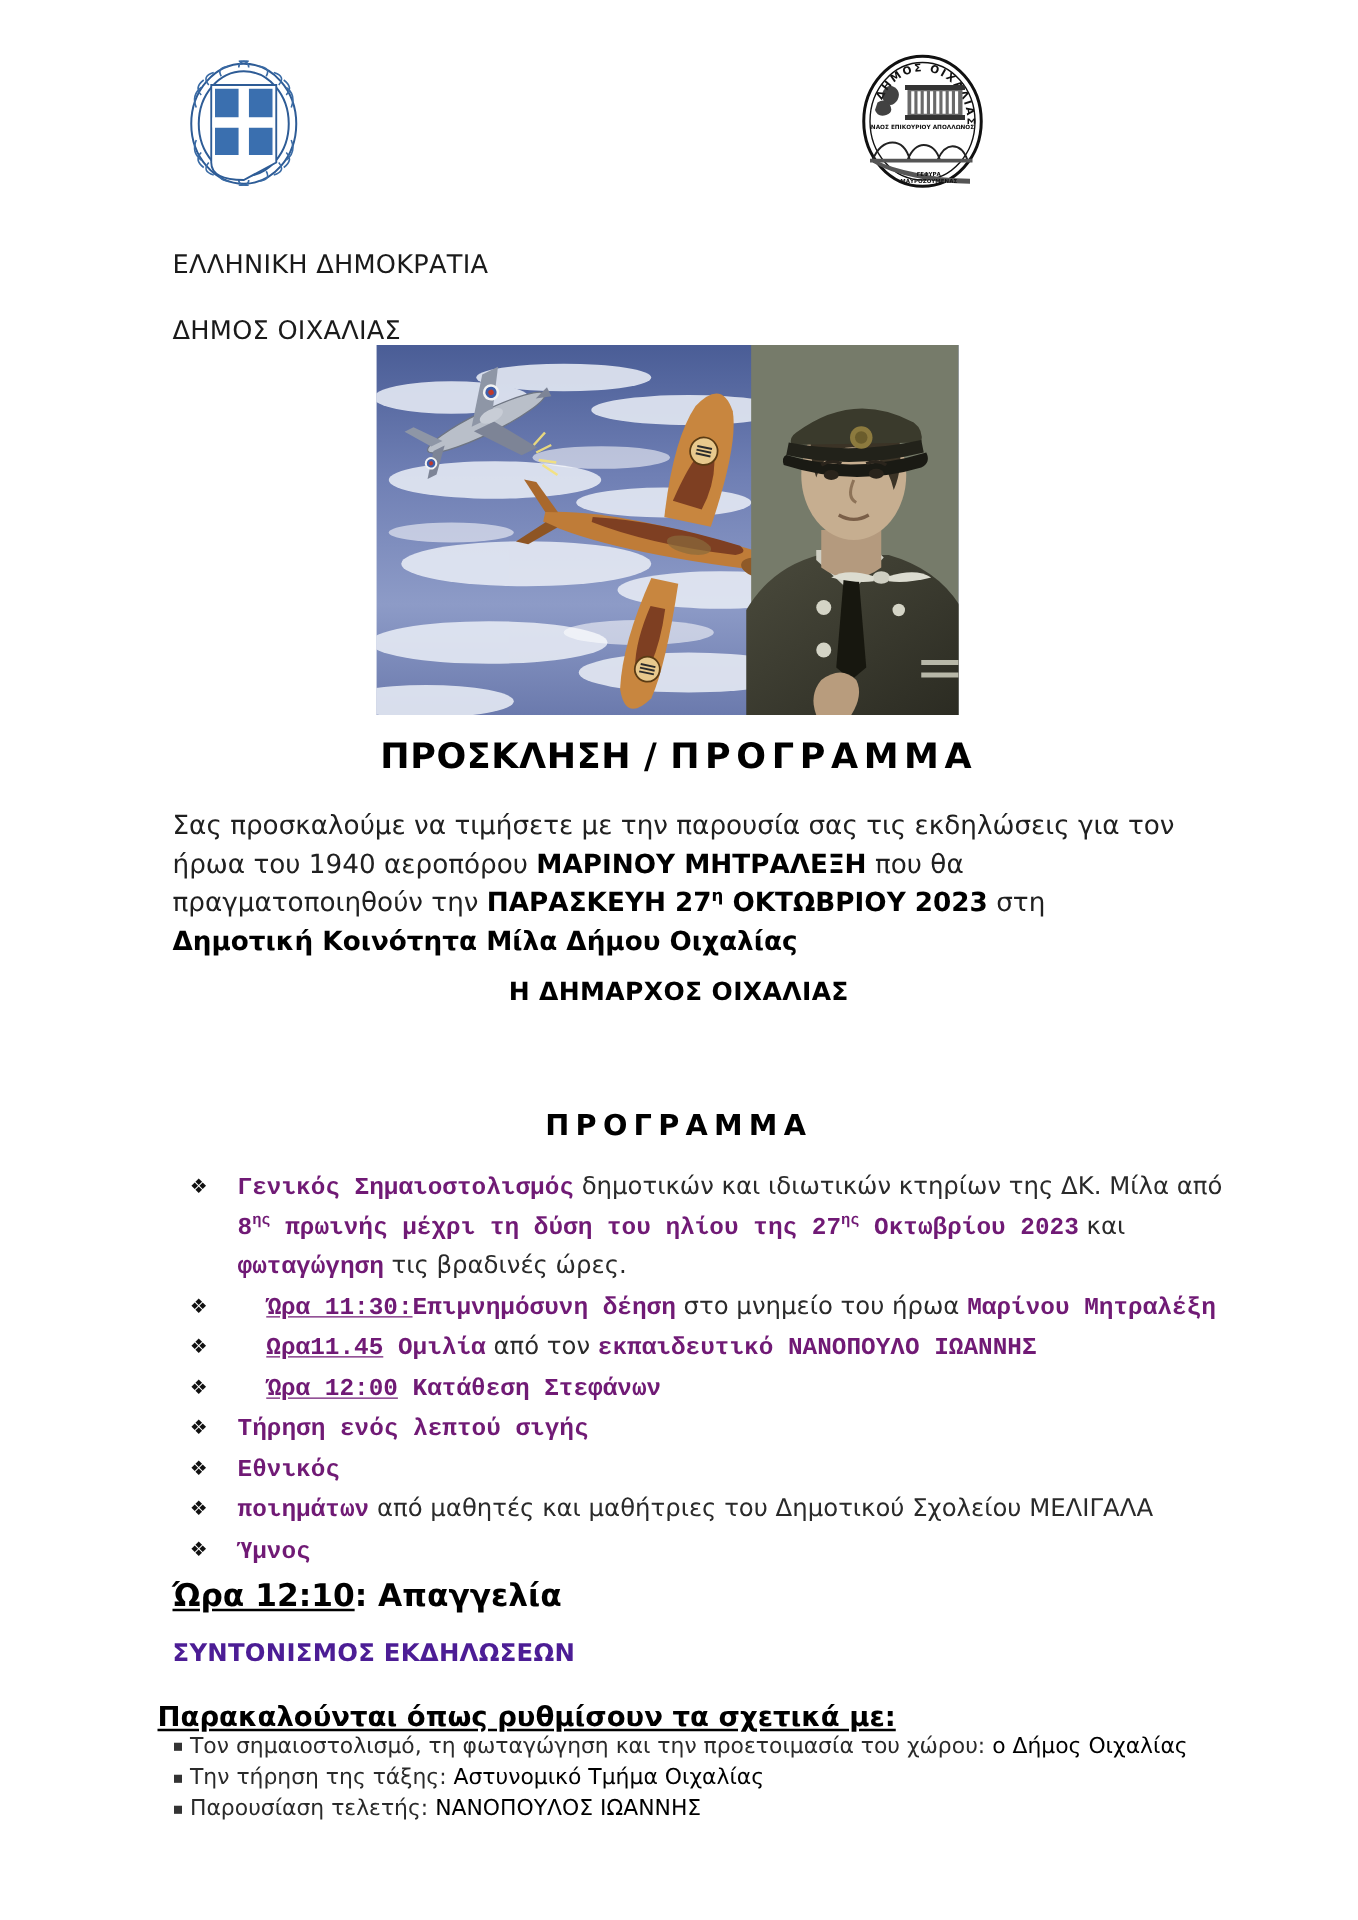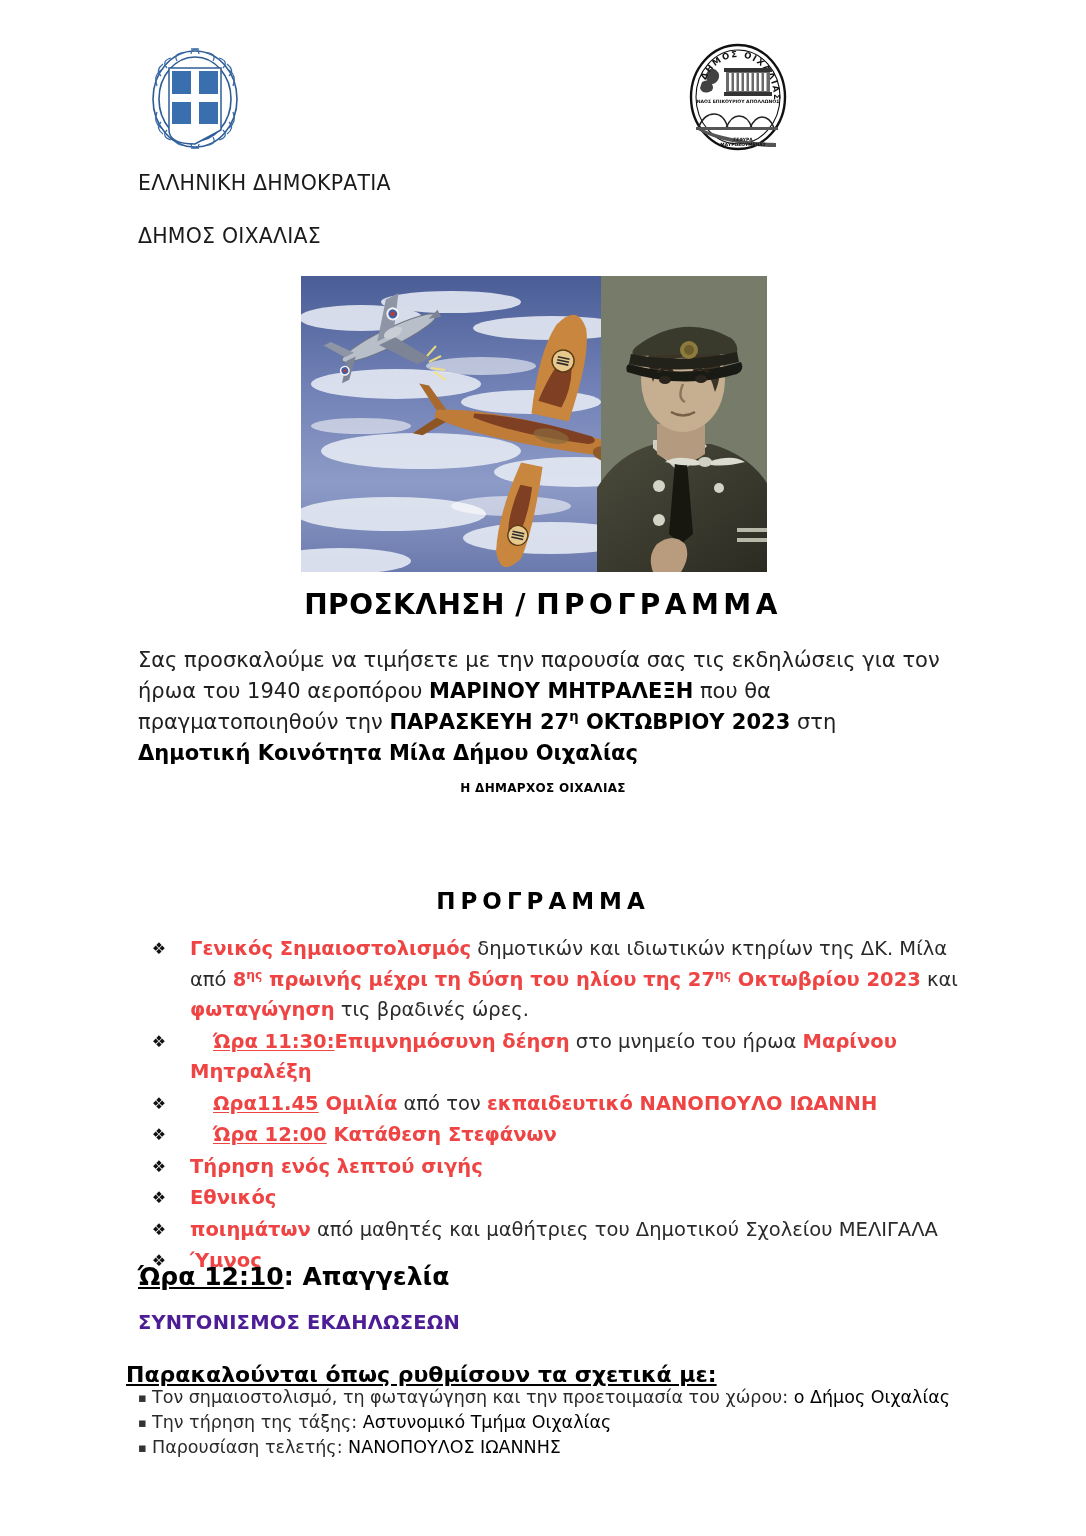--- a/index.html
+++ b/index.html
@@ -39,20 +39,21 @@
   .emblem-greece svg, .emblem-municipality svg { display: block; width: 100%; height: 100%; }
 
   
   .org-line {
     position: absolute;
     left: 138px;
     font-size: 20.5px;
     letter-spacing: .2px;
     color: #1a1a1a;
     white-space: nowrap;
+    margin-top: 28px;
   }
   .org-line-1 { top: 171px; }
   .org-line-2 { top: 224px; }
 
   
   .hero {
     position: absolute;
     left: 301px;
     top: 276px;
     width: 466px;
@@ -84,21 +85,21 @@
     color: #202020;
   }
   .invite b { font-weight: bold; color: #000; }
   sup { font-size: .63em; vertical-align: super; line-height: 0; }
 
   .mayor-role, .mayor-name {
     position: absolute;
     left: 0; right: 0;
     text-align: center;
     font-weight: bold;
-    font-size: 12px;
+    font-size: 20px;
     letter-spacing: .3px;
   }
   .mayor-role { top: 781px; }
   .mayor-name { top: 823px; }
 
   .title-program {
     position: absolute;
     left: 0; right: 0;
     top: 888px;
     text-align: center;
@@ -127,21 +128,21 @@
   }
   .program-list li .bullet-diamond {
     position: absolute;
     left: 4px;
     top: 0;
     width: 20px;
     text-align: center;
     font-size: 16px;
     color: #111;
   }
-  .program-list b { font-weight: bold; color: #ef4444; }
+  .program-list b { font-weight: bold; color: #701a75; font-family: Liberation Mono, monospace; }
   .program-list u { text-decoration: underline; text-underline-offset: 2px; margin-left: 23px; }
 
   
   .closing-time {
     position: absolute;
     left: 138px;
     top: 1262px;
     font-size: 25px;
     font-weight: bold;
   }
@@ -436,21 +437,21 @@
       <b>Γενικός Σημαιοστολισμός</b><span> δημοτικών και ιδιωτικών κτηρίων της ΔΚ. Μίλα από </span><b>8</b><b><sup>ης</sup></b><b> πρωινής μέχρι τη δύση του ηλίου της 27</b><b><sup>ης</sup></b><b>  Οκτωβρίου  2023</b><span> και </span><b>φωταγώγηση</b><span> τις βραδινές ώρες.</span>
     </li>
 
     <li>
       <span class="bullet-diamond">❖</span>
       <b><u>Ώρα 11:30:</u></b><b>Επιμνημόσυνη δέηση</b><span> στο μνημείο του ήρωα </span><b>Μαρίνου Μητραλέξη</b>
     </li>
 
     <li>
       <span class="bullet-diamond">❖</span>
-      <b><u>Ωρα11.45</u></b><b> Ομιλία</b><span> από τον </span><b>εκπαιδευτικό ΝΑΝΟΠΟΥΛΟ ΙΩΑΝΝΗ</b>
+      <b><u>Ωρα11.45</u></b><b> Ομιλία</b><span> από τον </span><b>εκπαιδευτικό ΝΑΝΟΠΟΥΛΟ ΙΩΑΝΝΗΣ</b>
     </li>
 
     <li>
       <span class="bullet-diamond">❖</span>
       <b><u>Ώρα 12:00</u></b><b> Κατάθεση Στεφάνων</b>
     </li>
 
     <li>
       <span class="bullet-diamond">❖</span>
       <b>Τήρηση ενός λεπτού σιγής</b>

